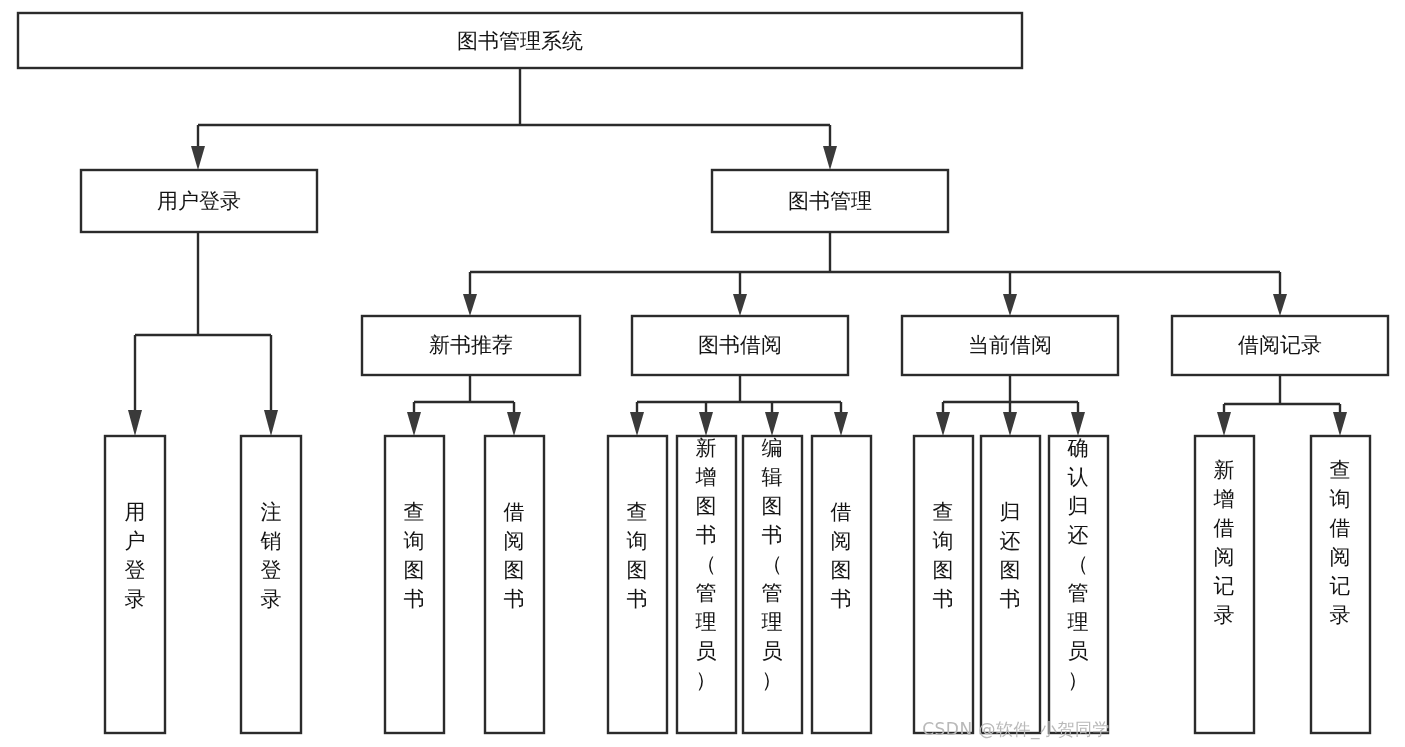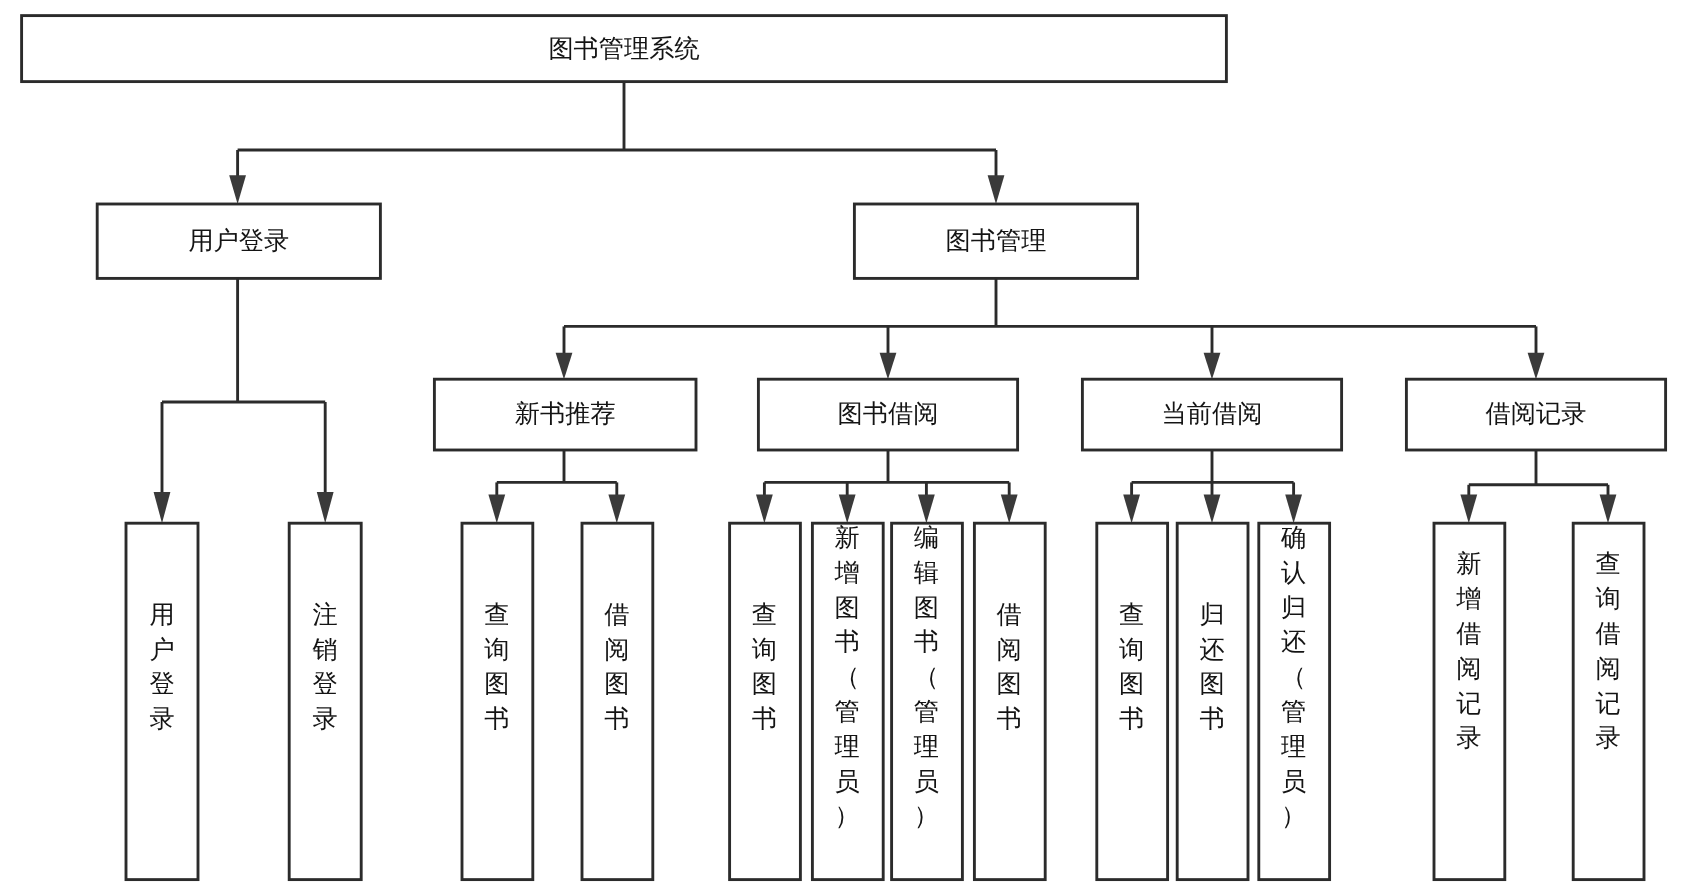--- a/index.html
+++ b/index.html
@@ -230,13 +230,14 @@
       <rect class="node-box" x="1195" y="436" width="59" height="297"></rect>
       <text class="node-label-vertical" x="1224" y="477"><tspan x="1224" y="477">新</tspan><tspan x="1224" y="506">增</tspan><tspan x="1224" y="535">借</tspan><tspan x="1224" y="564">阅</tspan><tspan x="1224" y="593">记</tspan><tspan x="1224" y="622">录</tspan></text>
     </g>
     <g>
       <rect class="node-box" x="1311" y="436" width="59" height="297"></rect>
       <text class="node-label-vertical" x="1340" y="477"><tspan x="1340" y="477">查</tspan><tspan x="1340" y="506">询</tspan><tspan x="1340" y="535">借</tspan><tspan x="1340" y="564">阅</tspan><tspan x="1340" y="593">记</tspan><tspan x="1340" y="622">录</tspan></text>
     </g>
 
   </svg>
 
+  <div class="watermark">CSDN @软件_小贺同学</div>
 </div>
 
 </body></html>

